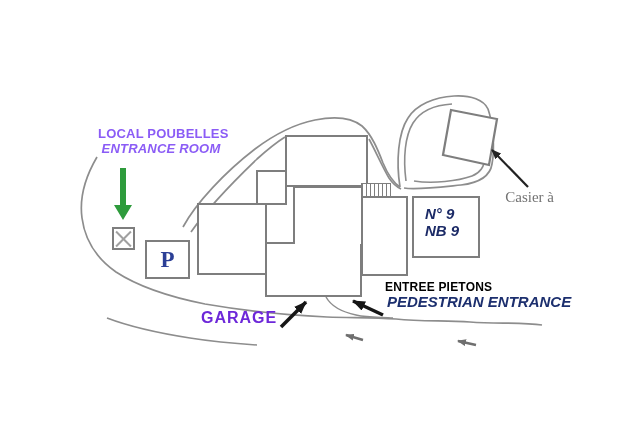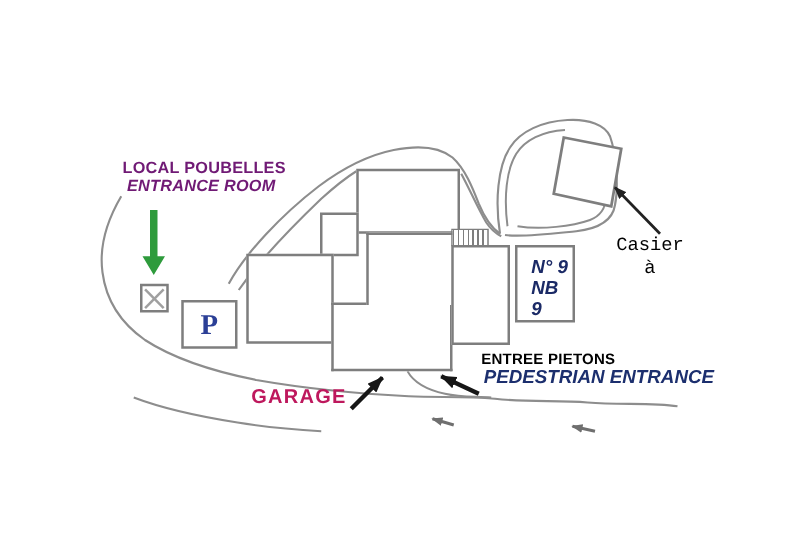--- a/index.html
+++ b/index.html
@@ -12,44 +12,44 @@
     position:absolute;box-sizing:border-box;background:#ffffff;
     border:2px solid #7e7e7e;
   }
   .b-A{left:197px;top:203px;width:70px;height:72px;}
   .b-B{left:256px;top:170px;width:31px;height:35px;}
   .b-C{left:285px;top:135px;width:83px;height:52px;}
   .b-D{left:293px;top:186px;width:71px;height:58px;border-bottom:none;}
   .b-garage{left:265px;top:242px;width:97px;height:55px;border-top:none;}
   .seg-garage-top{position:absolute;left:265px;top:242px;width:30px;height:2px;background:#7e7e7e;}
   .b-F{left:361px;top:196px;width:47px;height:80px;}
-  .b-G{left:412px;top:196px;width:48px;height:62px;color:#1b2a66;
+  .b-G{left:412px;top:196px;width:68px;height:62px;color:#1b2a66;
        font-weight:bold;font-style:italic;font-size:15px;line-height:17px;
        padding:7px 0 0 11px;}
   .hatch{
     position:absolute;left:361px;top:183px;width:30px;height:14px;box-sizing:border-box;
     border:1px solid #7e7e7e;
     background:repeating-linear-gradient(90deg,#7e7e7e 0 1.5px,#ffffff 1.5px 4px);
   }
   .p-box{left:145px;top:240px;width:45px;height:39px;
     display:flex;align-items:center;justify-content:center;
     font-family:"Liberation Serif",serif;font-weight:bold;font-size:23px;color:#2b3f96;}
   .x-box{left:112px;top:227px;width:23px;height:23px;}
   .x-line{position:absolute;left:-1px;top:9px;width:21px;height:2px;background:#a0a0a0;}
   .x-line.l1{transform:rotate(45deg);}
   .x-line.l2{transform:rotate(-45deg);}
   .lbl{position:absolute;white-space:nowrap;}
-  .lbl-green{color:#701a75;font-weight:bold;font-size:13px;line-height:15px;text-align:center;width:126px;letter-spacing:.2px;}
+  .lbl-green{color:#8b5cf6;font-weight:bold;font-size:13px;line-height:15px;text-align:center;width:126px;letter-spacing:.2px;}
   .lbl-dustbin-fr{left:98px;top:126px;}
   .lbl-dustbin-en{left:98px;top:141px;font-style:italic;}
-  .lbl-garage{left:201px;top:309px;font-size:16px;font-weight:bold;letter-spacing:1px;color:#be185d;}
+  .lbl-garage{left:201px;top:309px;font-size:16px;font-weight:bold;letter-spacing:1px;color:#6d28d9;}
   .lbl-entree{left:385px;top:280px;font-size:12px;font-weight:bold;color:#000000;letter-spacing:.2px;}
   .lbl-pedestrian{left:387px;top:293px;font-size:15px;font-weight:bold;font-style:italic;color:#1c2f6e;}
-  .lbl-casier{left:486px;top:188px;width:68px;text-align:center;white-space:normal;
-    font-family:Liberation Mono, monospace;font-size:15px;line-height:18px;color:#000000;}
+  .lbl-casier{left:486px;top:188px;width:68px;text-align:right;white-space:normal;
+    font-family:Liberation Serif, serif;font-size:15px;line-height:18px;color:#737373;}
 </style>
 </head>
 <body>
 
 <div class="canvas">
 
   <svg class="lines-svg" viewBox="0 0 640 433" xmlns="http://www.w3.org/2000/svg">
     <defs>
       <marker id="headBlack" markerUnits="userSpaceOnUse" markerWidth="13" markerHeight="10" refX="12" refY="5" orient="auto">
           <path d="M0,0 L13,5 L0,10 Z" fill="#161616"></path>

